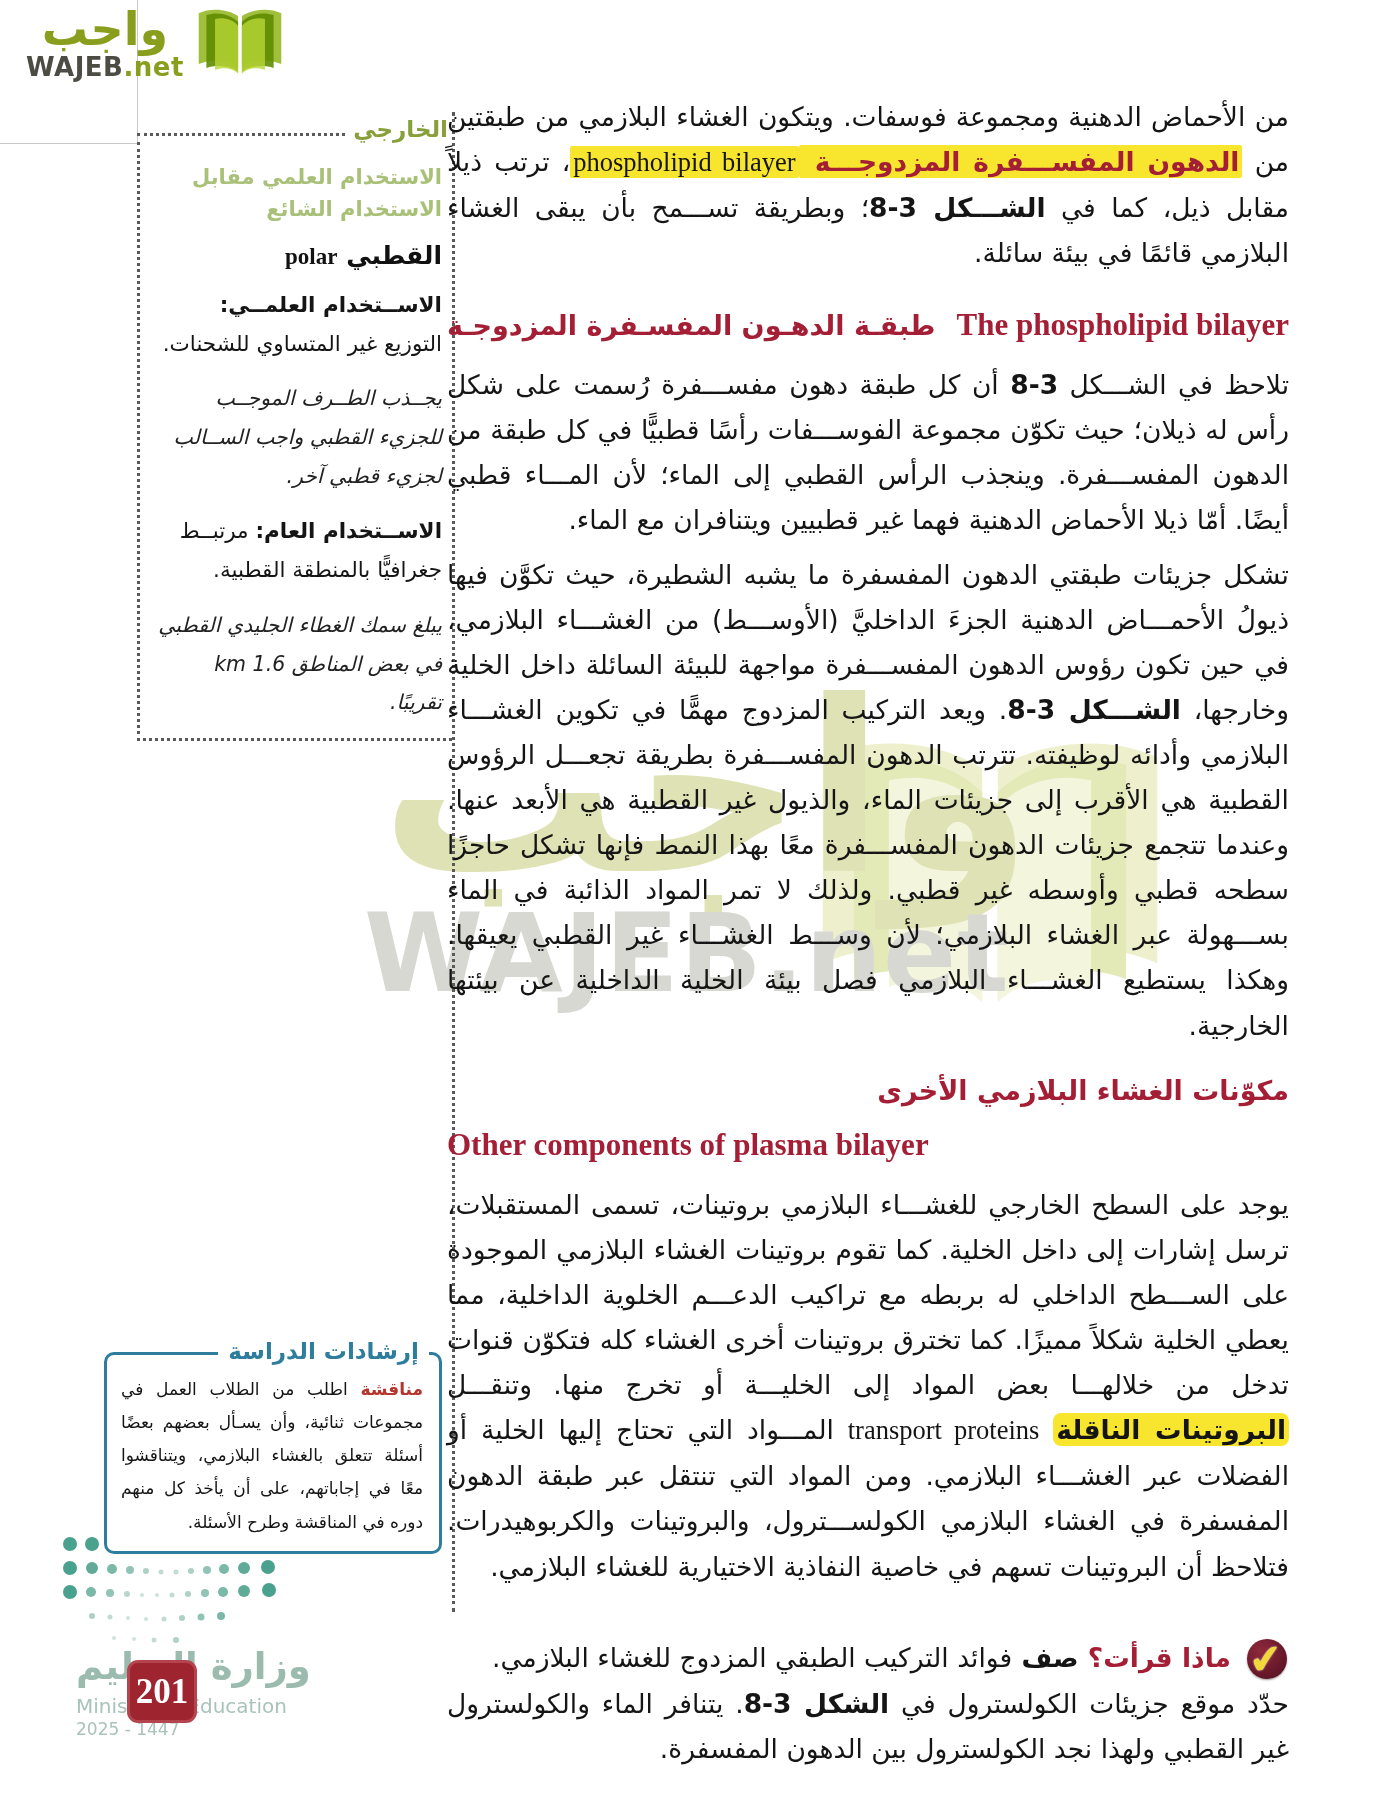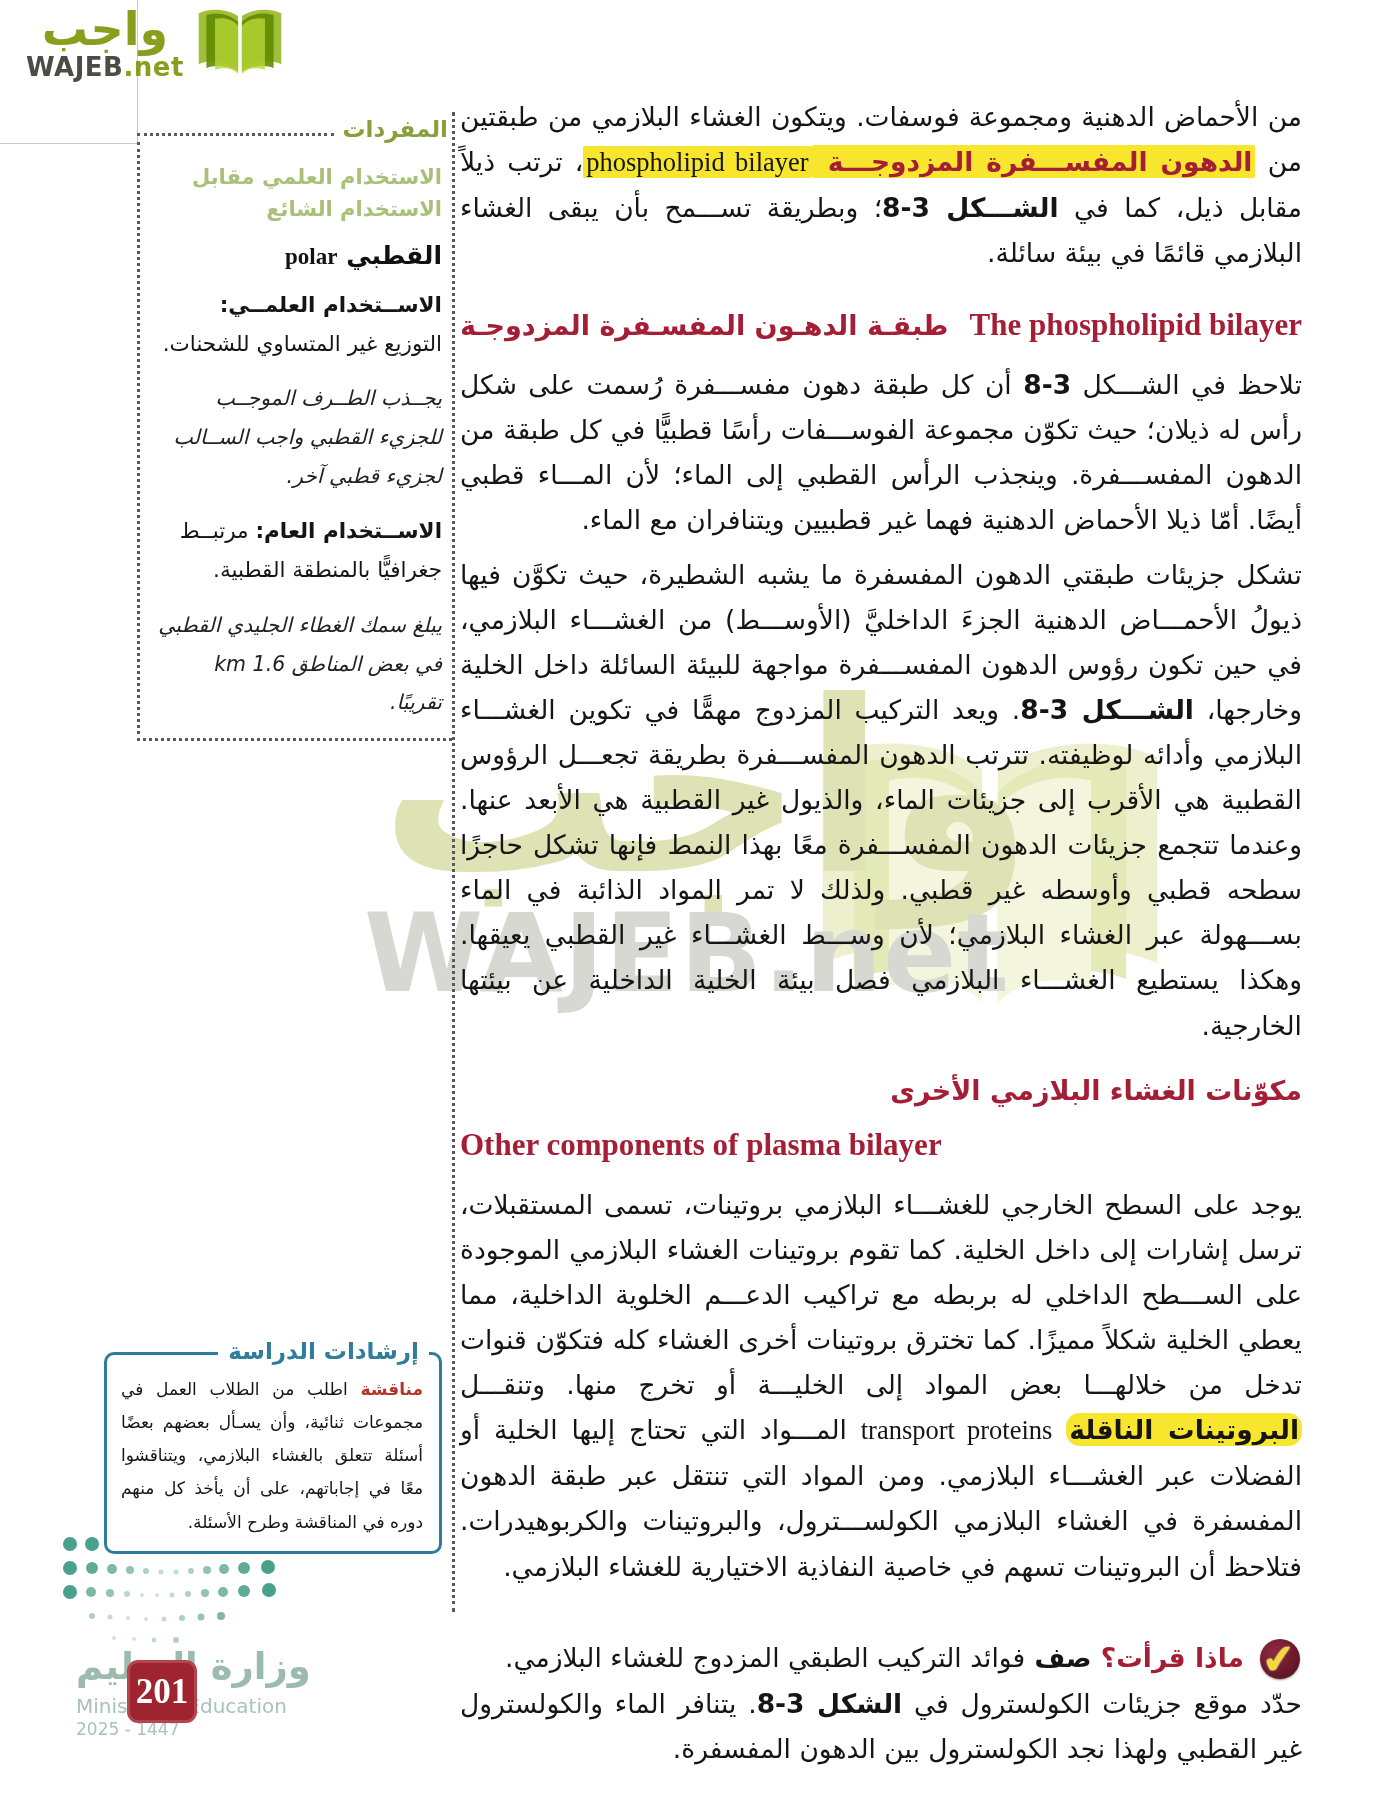--- a/index.html
+++ b/index.html
@@ -37,26 +37,26 @@
     padding:20px 10px 16px 16px;text-align:right;}
   .vocab-body>div{margin-bottom:16px;}
   .v-green{color:#a9c078;font-weight:700;font-size:21px;line-height:1.5;}
   .v-term{font-size:25px;font-weight:700;color:#111;}
   .v-term .en{font-family:"Liberation Serif","DejaVu Serif",serif;font-size:23px;}
   .v-def{font-size:21.5px;line-height:1.8;}
   .v-def .lbl{font-weight:700;}
   .v-ital{font-style:italic;font-size:20.5px;line-height:1.9;color:#222;}
 
   
-  .main{position:absolute;left:460px;top:94px;width:842px;z-index:2;
+  .main{position:absolute;left:447px;top:94px;width:842px;z-index:2;
     direction:rtl;text-align:justify;font-size:26.5px;line-height:1.7;}
   .main p{margin:0 0 10px 0;}
   .r-b{font-weight:700;}
   .r-hlr{font-weight:700;color:#a41e35;background:#f8e62e;padding:1px 3px;border-radius:2px;}
-  .r-hlb{font-weight:700;background:#f8e62e;padding:1px 3px;border-radius:14px;}
+  .r-hlb{font-weight:700;background:#f8e62e;padding:1px 3px;border-radius:8px;}
   .r-sf{font-family:"Liberation Serif","DejaVu Serif",serif;}
   .r-hlsf{font-family:"Liberation Serif","DejaVu Serif",serif;background:#f8e62e;padding:1px 3px;border-radius:2px;}
 
   .h1{display:flex;flex-direction:row-reverse;justify-content:space-between;align-items:baseline;
       color:#a41e35;margin:24px 0 10px 0;}
   .h-ar{font-weight:700;font-size:27px;}
   .h-en{font-family:"Liberation Serif","DejaVu Serif",serif;font-weight:700;font-size:31px;direction:ltr;}
   .h2{color:#a41e35;margin:20px 0 10px 0;}
   .h2 .h-ar{display:block;text-align:right;}
   .h2 .h-en{display:block;text-align:left;margin-top:6px;}
@@ -124,21 +124,21 @@
       <path d="M52 20 C58 13 68 11 76 13 L76 66 C68 63 58 64 52 70 Z" fill="#f4f5dd"></path>
     </svg>
     <div class="wm-ar">واجب</div>
     <div class="wm-en">WAJEB.net</div>
   </div>
 
   <div class="col-sep"></div>
 
   <aside class="vocab">
     <div class="vocab-head">
-      <span class="vocab-title">المفردات</span>
+      <span class="vocab-title">الخارجي</span>
       <span class="vocab-dots"></span>
     </div>
     <div class="vocab-body">
       <div class="v-green">
         <span>الاستخدام العلمي مقابل</span><br>
         <span>الاستخدام الشائع</span>
       </div>
       <div class="v-term">
         <span>القطبي</span>
         <span class="en">polar</span>

